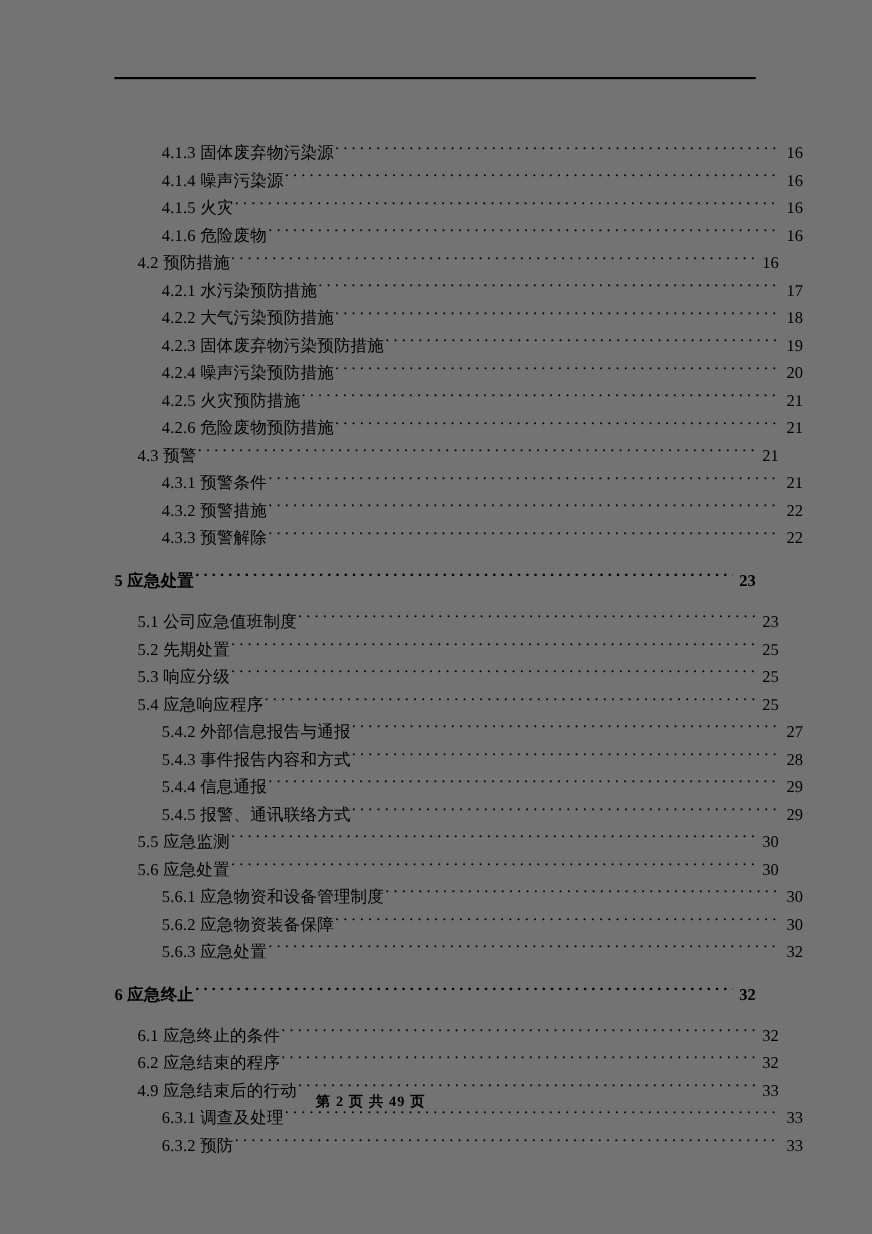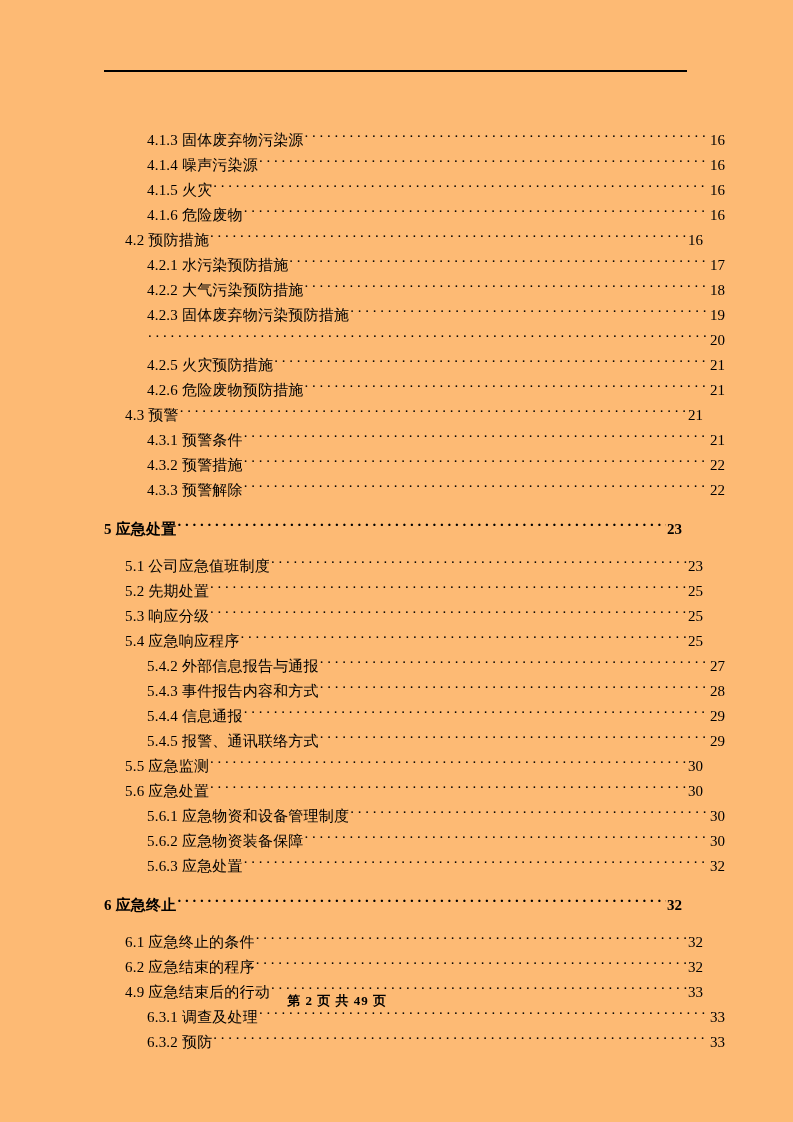--- a/index.html
+++ b/index.html
@@ -4,21 +4,21 @@
 <style>
   html, body {
     margin: 0;
     padding: 0;
     background: #ffffff;
   }
   .page {
     position: relative;
     width: 793px;
     height: 1122px;
-    background: #fdba74;
+    background: #737373;
     font-family: "Liberation Serif", "DejaVu Serif", serif;
     color: #000000;
     overflow: hidden;
   }
   .header-rule {
     position: absolute;
     left: 104px;
     top: 70px;
     width: 583px;
     height: 0;
@@ -53,20 +53,21 @@
     content: ". . . . . . . . . . . . . . . . . . . . . . . . . . . . . . . . . . . . . . . . . . . . . . . . . . . . . . . . . . . . . . . . . . . . . . . . . . . . . . . . . . . . . . . . . . . . . . . . . . . . . . . . . . . . . . . .";
     position: absolute;
     left: 0;
     bottom: 0;
     white-space: nowrap;
     letter-spacing: 0px;
     color: #000;
   }
   .toc-row .pageno {
     flex: 0 0 auto;
+    text-align: right;
     min-width: 20px;
   }
   
   .lvl1 { padding-left: 0px; font-weight: bold; }
   .lvl1 .pageno { font-weight: bold; }
   .lvl2 { padding-left: 21px; }
   .lvl3 { padding-left: 43px; }
 
   .lvl1 { margin-top: 14px; margin-bottom: 12px; }
 
@@ -124,20 +125,21 @@
         <span class="label">4.2.2 大气污染预防措施</span>
         <span class="leader"></span>
         <span class="pageno">18</span>
       </div>
       <div class="toc-row lvl3">
         <span class="label">4.2.3 固体废弃物污染预防措施</span>
         <span class="leader"></span>
         <span class="pageno">19</span>
       </div>
       <div class="toc-row lvl3">
+        <span class="label">4.2.4 噪声污染预防措施</span>
         <span class="leader"></span>
         <span class="pageno">20</span>
       </div>
       <div class="toc-row lvl3">
         <span class="label">4.2.5 火灾预防措施</span>
         <span class="leader"></span>
         <span class="pageno">21</span>
       </div>
       <div class="toc-row lvl3">
         <span class="label">4.2.6 危险废物预防措施</span>

